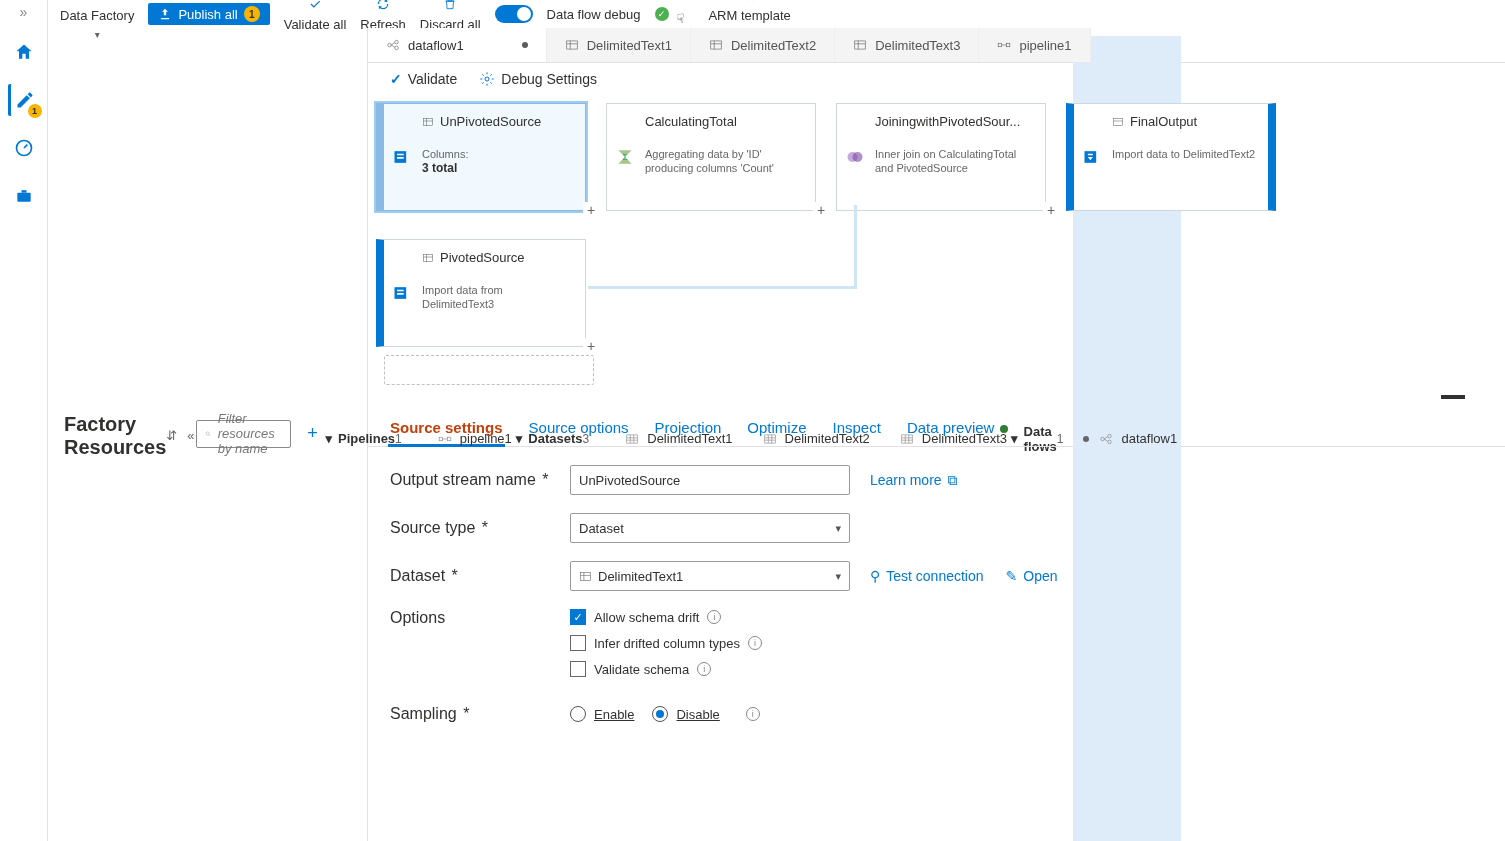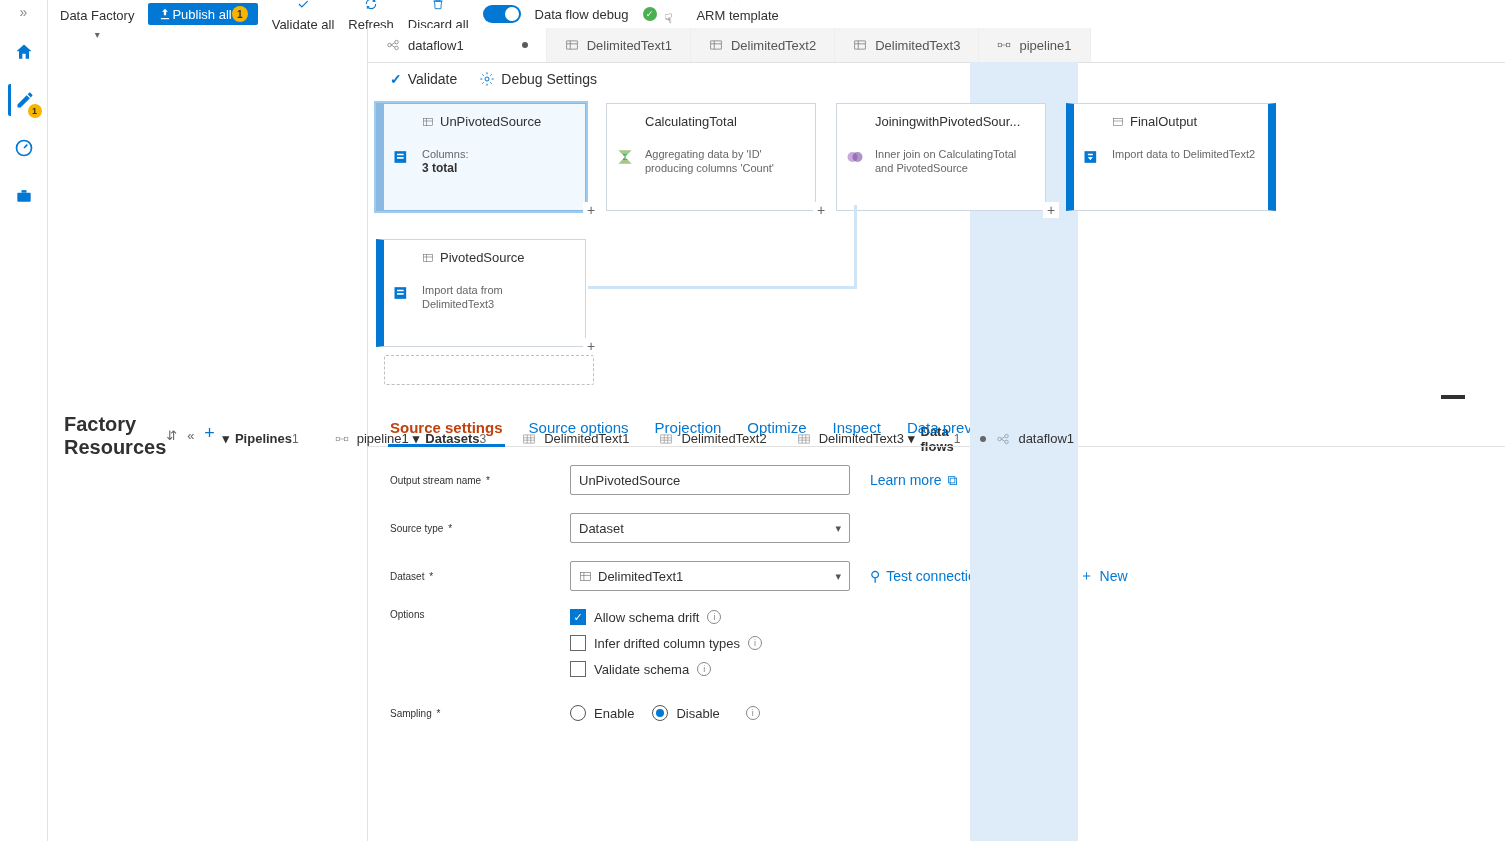--- a/index.html
+++ b/index.html
@@ -36,21 +36,21 @@
       height: 28px;
       display:flex;
       align-items:center;
       gap:14px;
       padding: 0 12px;
       margin-top:0;
     }
     .tb-item { display:flex; align-items:center; gap:6px; cursor:pointer; color:#323130; font-size:13px;flex-direction:column; }
     .tb-item svg { width:14px; height:14px; }
     .publish-btn {
-      background:#0078d4; color:#fff; padding:3px 10px; border-radius:2px; display:flex; align-items:center; gap:0; cursor:pointer;
+      background:#0078d4; color:#fff; padding:3px 10px; border-radius:2px; display:flex; align-items:center; gap:6px; cursor:pointer;
     }
     .publish-badge { background:#f7b500; color:#323130; font-size:10px; font-weight:600; border-radius:8px; min-width:16px; height:16px; display:flex; align-items:center; justify-content:center;}
     .toggle {
       width:38px; height:18px; border-radius:9px; background:#0078d4; position:relative; cursor:pointer;
     }
     .toggle::after { content:""; width:14px; height:14px; background:#fff; border-radius:50%; position:absolute; right:2px; top:2px;}
     .debug-ok { width:14px; height:14px; border-radius:50%; background:#4caf50; display:flex; align-items:center; justify-content:center; color:#fff; font-size:9px;}
     .cursor-icon { position:relative; font-size:13px; margin-left:-6px; margin-top:8px;}
     
     .body { flex:1; display:flex; overflow:hidden; }
@@ -113,33 +113,33 @@
     .dashed-box { width:210px; height:30px; border:1px dashed #bfbfbf; border-radius:2px; margin-left:8px; margin-top:8px;}
     .connector-v { position:absolute; border-left:2px solid #bfd8ef; }
     .connector-h { position:absolute; border-top:2px solid #bfd8ef; }
     
     .config-tabs { display:flex; gap:22px; padding:6px 20px 0; border-top:0px solid #e1e1e1; border-bottom:1px solid #e1e1e1;}
     .ctab { padding:8px 2px; font-size:15px; cursor:pointer; color:#0078d4;}
     .ctab.active { color:#c2410c; font-weight:600; border-bottom:3px solid #0078d4; margin-bottom:-1px;}
     .ctab .dot { display:inline-block; width:8px;height:8px; background:#2e7d32; border-radius:50%; margin-left:6px;}
     .form { padding:18px 22px; display:flex; flex-direction:column; gap:18px;}
     .form-row { display:flex; align-items:center; }
-    .form-label { width:180px; font-size:10px; color:#323130;}
+    .form-label { width:180px; font-size:16px; color:#323130;}
     .form-label .req { color:#323130; margin-left:2px;}
     .text-input, .select { width:280px; height:30px; border:1px solid #999; border-radius:2px; padding:0 8px; font-size:13px; display:flex; align-items:center; justify-content:space-between; background:#fff;}
     .select .chev { color:#555; font-size:11px;}
     .link { color:#0078d4; cursor:pointer; display:flex; align-items:center; gap:6px; font-size:14px;}
     .action-links { display:flex; gap:22px; margin-left:20px; align-items:center;}
     .checkbox { width:16px;height:16px; border:1px solid #666; display:flex; align-items:center; justify-content:center; cursor:pointer;}
     .checkbox.checked { background:#0078d4; border-color:#0078d4; color:#fff; font-size:11px;}
     .check-row { display:flex; align-items:center; gap:8px; font-size:13px; margin-bottom:10px;}
     .info { width:14px;height:14px; border:1px solid #888; border-radius:50%; font-size:9px; color:#888; display:flex; align-items:center; justify-content:center;}
     .radio { width:16px;height:16px; border:1px solid #555; border-radius:50%; display:flex; align-items:center; justify-content:center; cursor:pointer;}
     .radio.sel::after { content:""; width:8px;height:8px;background:#0078d4;border-radius:50%;}
-    .radio-row { display:flex; align-items:center; gap:8px; margin-right:18px; font-size:13px;}
+    .radio-row { display:flex; align-items:center; gap:8px; margin-right:18px; font-size:13px;text-decoration:underline;}
     .resize-bar { position:absolute; right:40px; width:24px; height:3px; border-top:2px solid #323130; border-bottom:2px solid #323130;}
   </style>
 </head>
 <body>
 
 <div class="rail">
   <div class="chev">»</div>
   <div class="rail-item">
     <svg viewBox="0 0 24 24">
         <path fill="#0078d4" d="M12 3l9 8h-3v9h-4v-6H10v6H6v-9H3z"></path>
@@ -219,20 +219,27 @@
 
     <div class="sidebar">
       <div class="sidebar-head">
         <span class="sidebar-title">Factory Resources</span>
         <span class="icons">
           <span>⇵</span>
           <span>«</span>
         </span>
       </div>
       <div class="filter-row">
+        <div class="filter-box">
+          <svg viewBox="0 0 24 24">
+              <circle cx="10" cy="10" r="6" fill="none" stroke="#888" stroke-width="1.5"></circle>
+              <path stroke="#888" stroke-width="1.5" d="M15 15l5 5"></path>
+            </svg>
+          <span>Filter resources by name</span>
+        </div>
         <div class="add-btn">+</div>
       </div>
 
       <div class="tree-section">
         <span class="left">
             <span>▾</span>
             <span>Pipelines</span>
           </span>
         <span class="count">1</span>
       </div>

